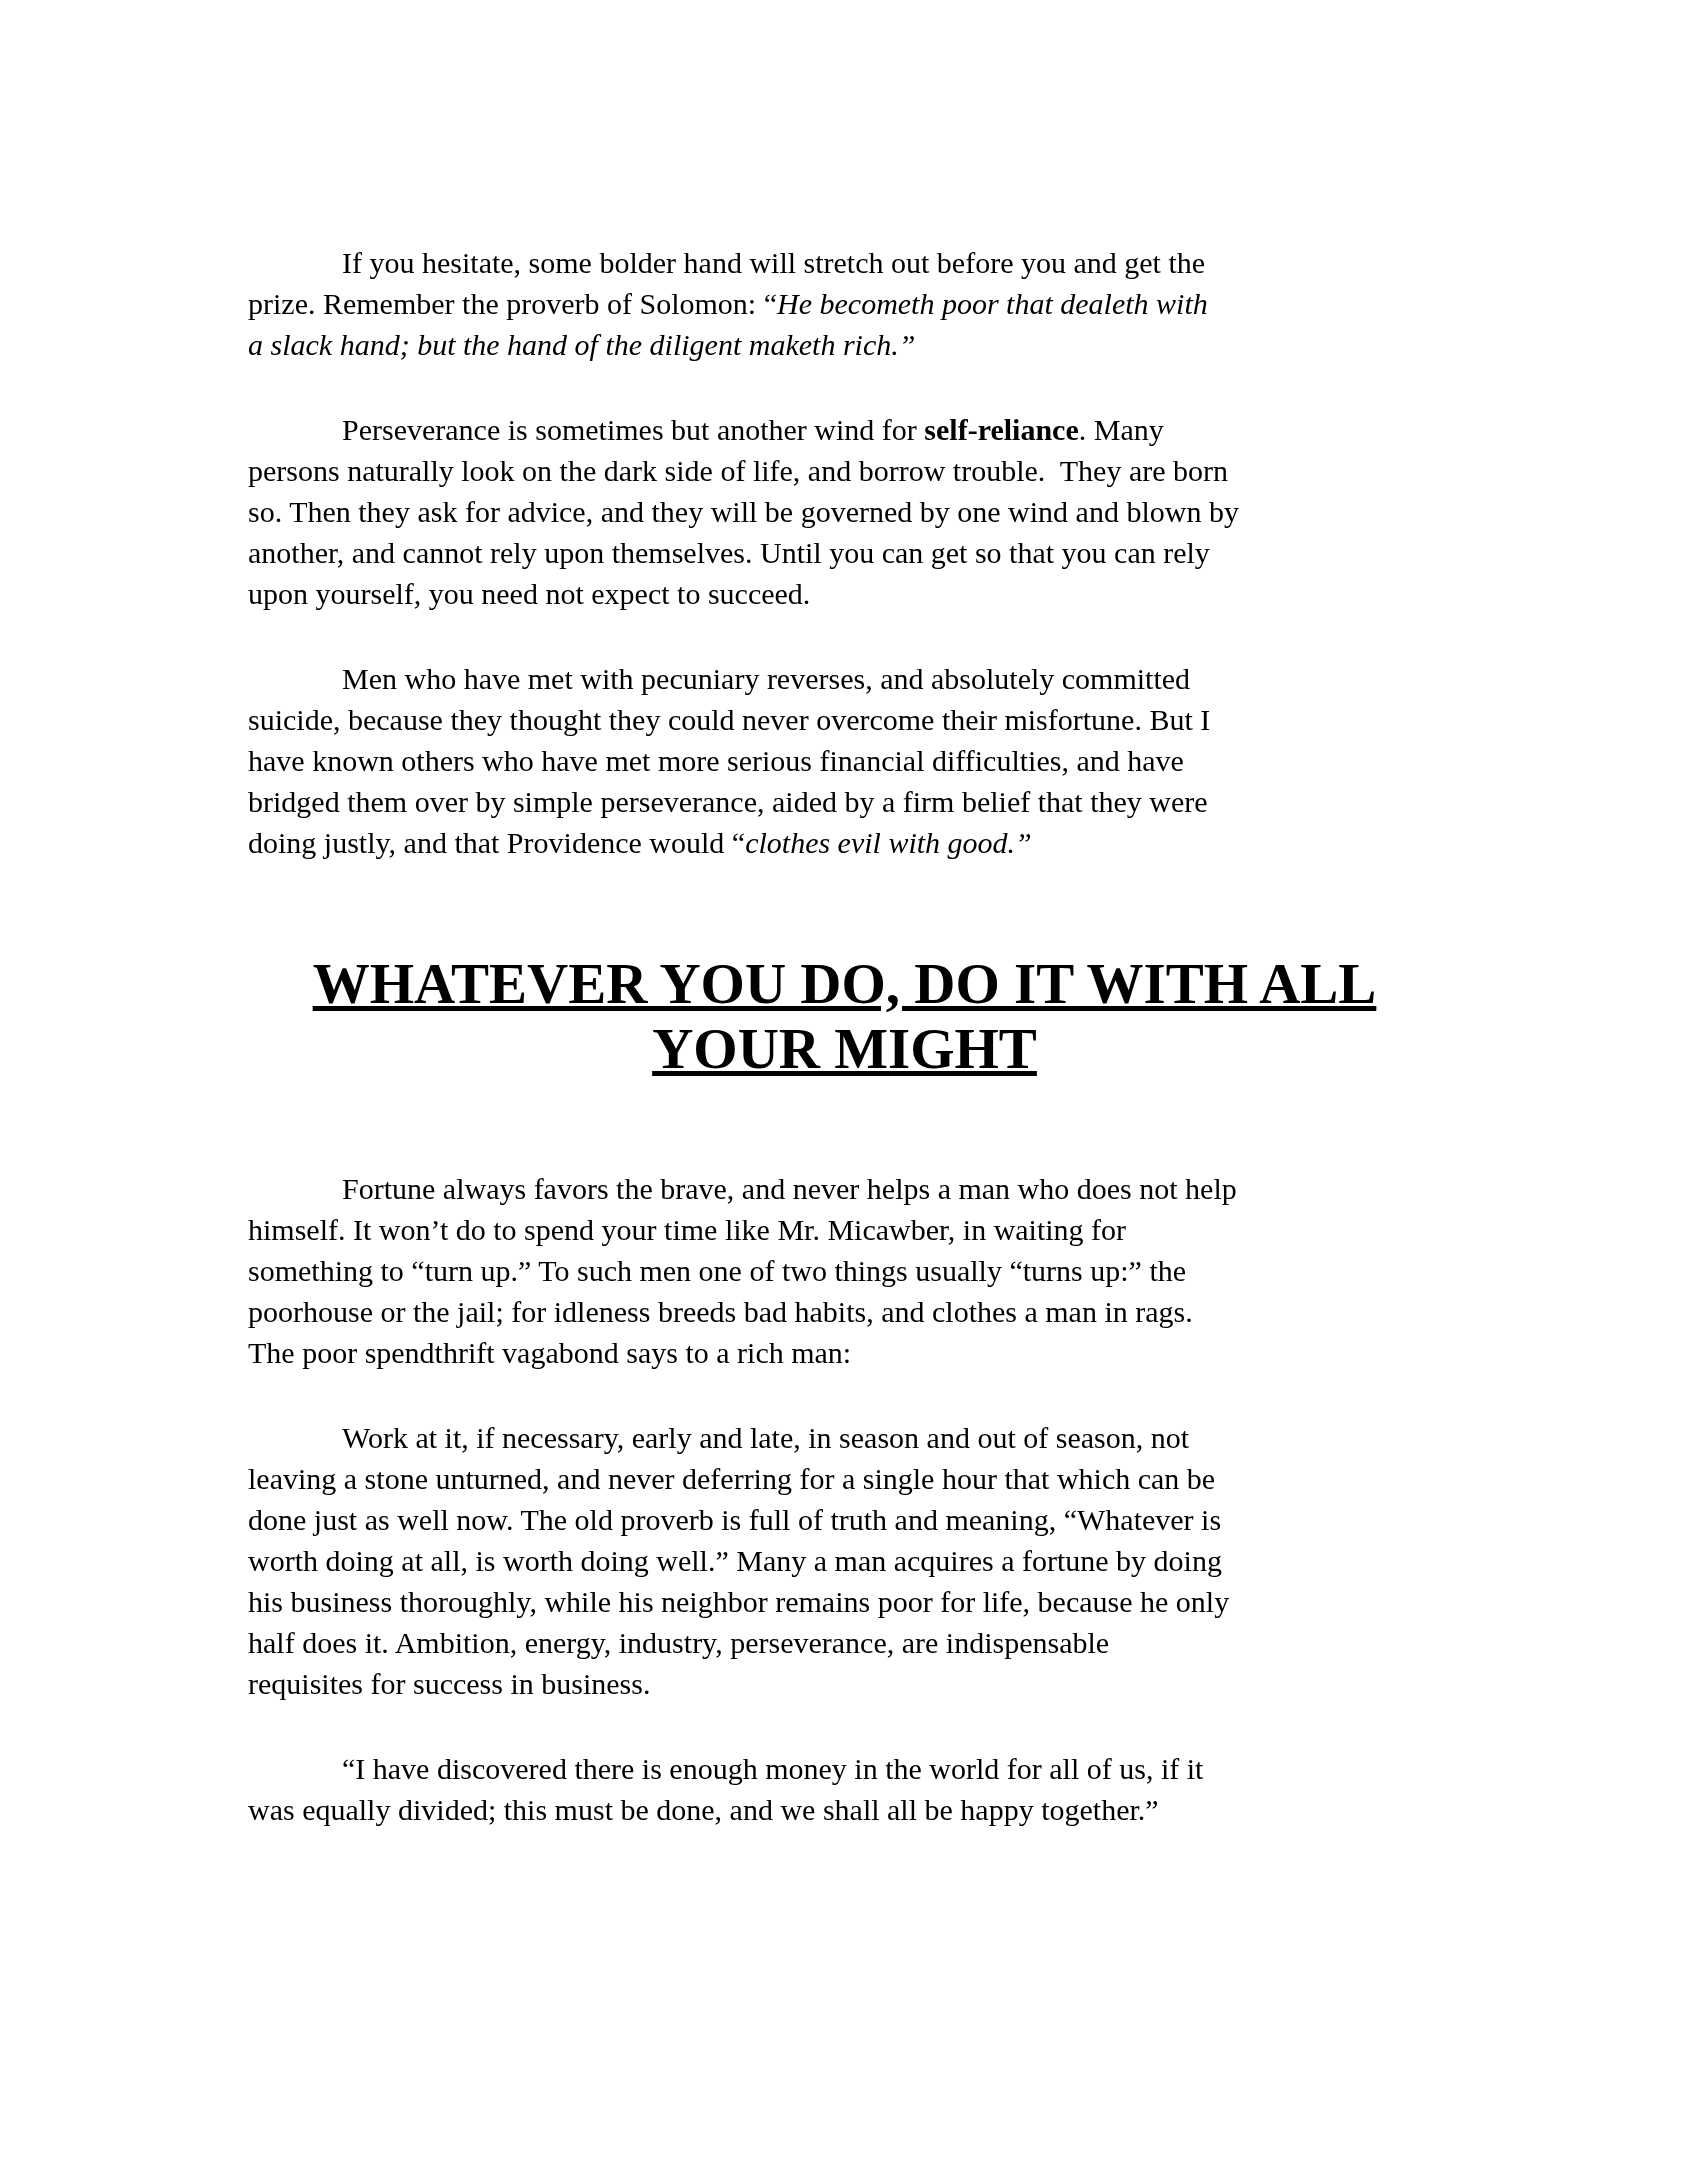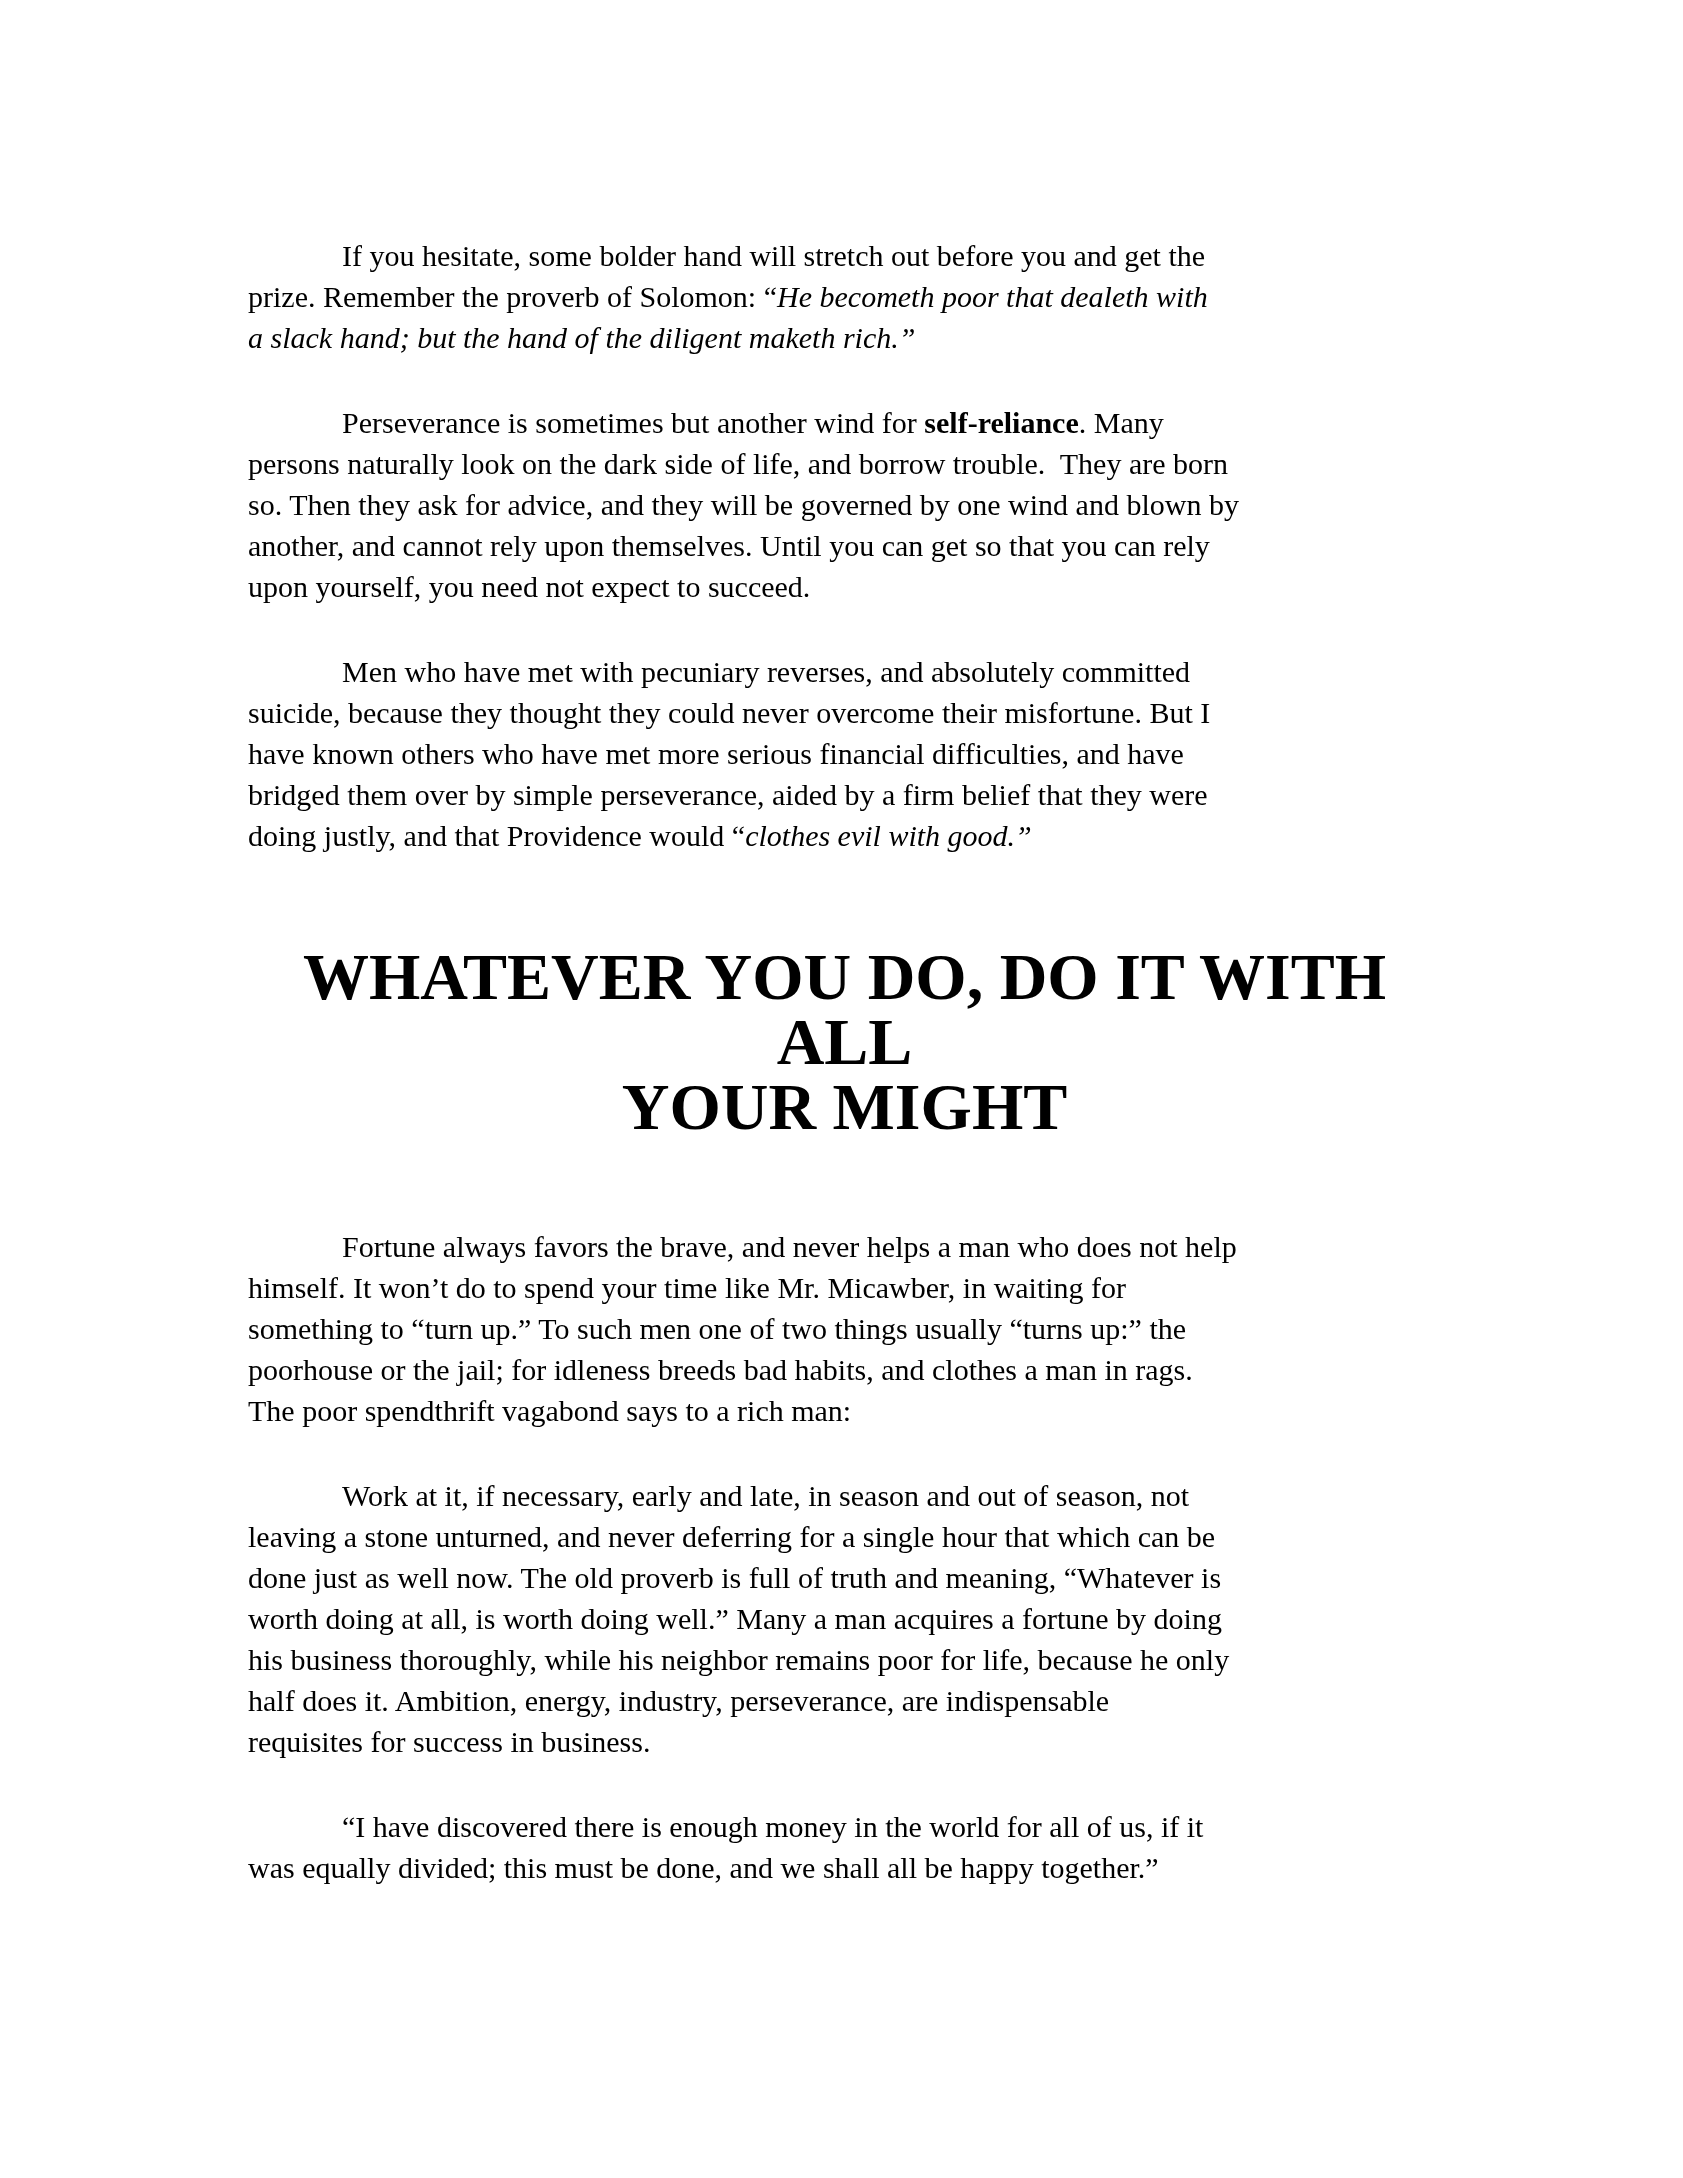--- a/index.html
+++ b/index.html
@@ -10,44 +10,45 @@
   .page {
     position: relative;
     width: 1683px;
     height: 2178px;
     background: #ffffff;
     overflow: hidden;
   }
   .content {
     position: absolute;
     left: 248px;
-    top: 235px;
+    top: 242px;
     width: 1193px;
   }
   .body-para {
     font-family: "Liberation Serif", serif;
     font-size: 30px;
     line-height: 41px;
     color: #000000;
     margin: 0 0 44px 0;
     text-indent: 94px;
     white-space: pre-wrap;
   }
   .body-para .run-bold { font-weight: bold; text-align: center; }
   .body-para .run-italic { font-style: italic; }
   .chapter-heading {
     font-family: "Liberation Serif", serif;
-    font-size: 66px;
+    font-size: 57px;
     line-height: 65px;
     font-weight: bold;
     color: #000000;
     text-align: center;
     text-indent: 0;
     margin: 88px 0 87px 0;
     white-space: pre-wrap;
+    text-decoration: underline;
   }
 </style>
 </head>
 <body>
 
 <div class="page">
   <div class="content">
     <p class="body-para"><span>If you hesitate, some bolder hand will stretch out before you and get the
 prize. Remember the proverb of Solomon: “</span><span class="run-italic">He becometh poor that dealeth with
 a slack hand; but the hand of the diligent maketh rich.”</span></p>

